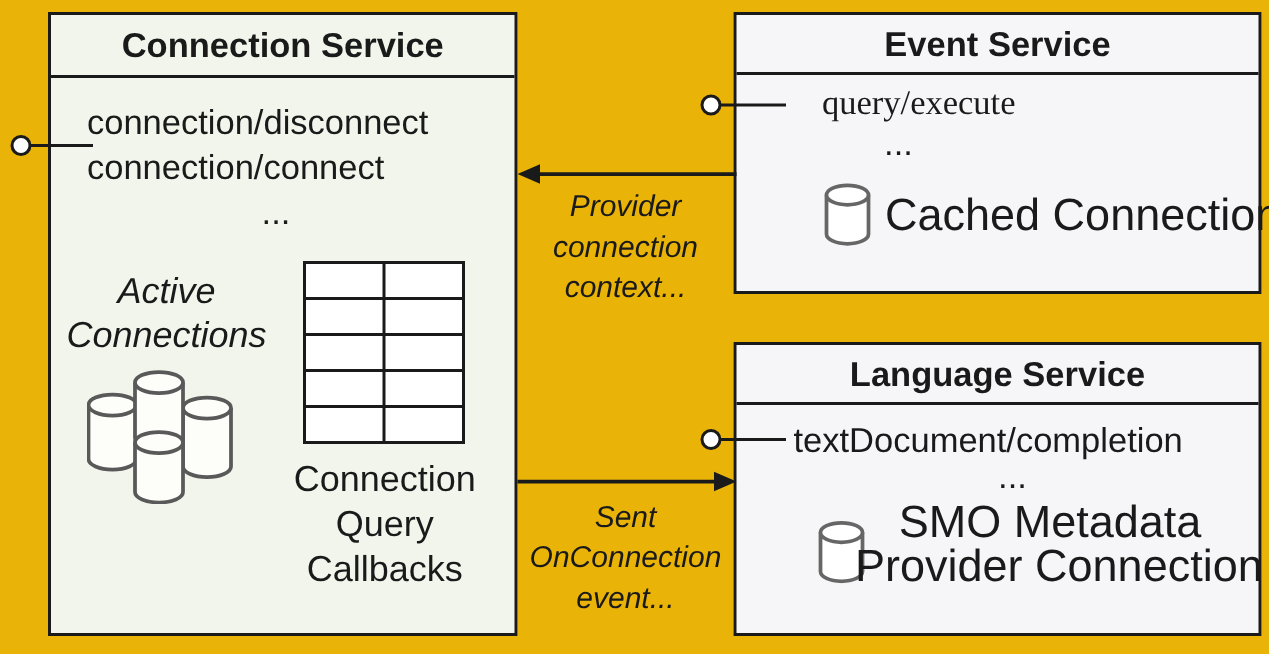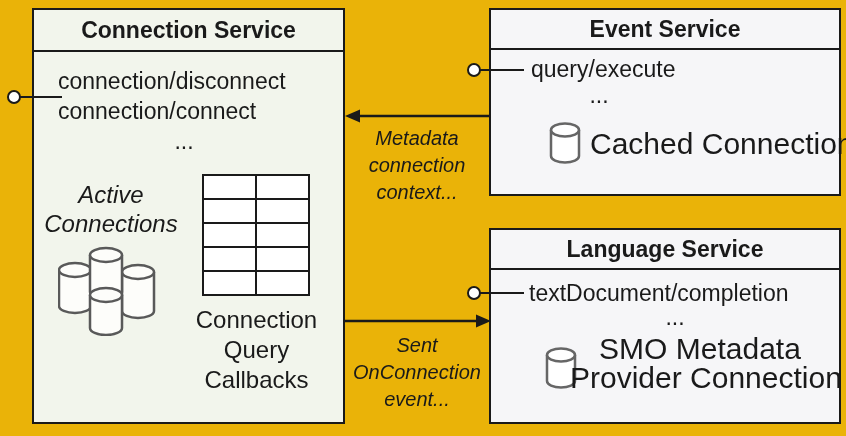--- a/index.html
+++ b/index.html
@@ -92,21 +92,21 @@
     <div class="abs" id="callbacks-label">
       <div>Connection</div>
       <div>Query</div>
       <div>Callbacks</div>
     </div>
   </div>
 
   <div class="box" id="query-box">
     <div class="box-header">Event Service</div>
 
-    <div class="abs body-text" style="left:40px; top:44px;">query/execute</div>
+    <div class="abs body-text" style="left:57px; top:44px;font-family:Liberation Serif, serif;">query/execute</div>
     <div class="abs body-text centered" style="left:78px; top:70px; width:60px;">...</div>
 
     <svg class="abs" style="left:58px; top:112px;" width="32" height="42" viewBox="0 0 32 42">
       <g stroke="#666666" stroke-width="2.5" fill="#ffffff">
         <path d="M2,8 L2,34 A14,6.5 0 0 0 30,34 L30,8"></path>
         <ellipse cx="16" cy="8" rx="14" ry="6.5"></ellipse>
       </g>
     </svg>
 
     <div class="abs big-label" style="left:99px; top:118px; line-height:32px;">Cached Connection</div>
@@ -148,21 +148,21 @@
     <line x1="13" y1="11" x2="148" y2="11" stroke="#1a1a1a" stroke-width="2.5"></line>
     <polygon points="2,11 17,4.5 17,17.5" fill="#1a1a1a"></polygon>
   </svg>
 
   <svg class="overlay" style="left:343px; top:310px;" width="150" height="22" viewBox="0 0 150 22">
     <line x1="2" y1="11" x2="137" y2="11" stroke="#1a1a1a" stroke-width="2.5"></line>
     <polygon points="148,11 133,4.5 133,17.5" fill="#1a1a1a"></polygon>
   </svg>
 
   <div class="annotation" style="left:341px; top:125px; width:152px;">
-    <div>Metadata</div>
+    <div>Provider</div>
     <div>connection</div>
     <div>context...</div>
   </div>
   <div class="annotation" style="left:336px; top:332px; width:162px;">
     <div>Sent</div>
     <div>OnConnection</div>
     <div>event...</div>
   </div>
 
 </div>

